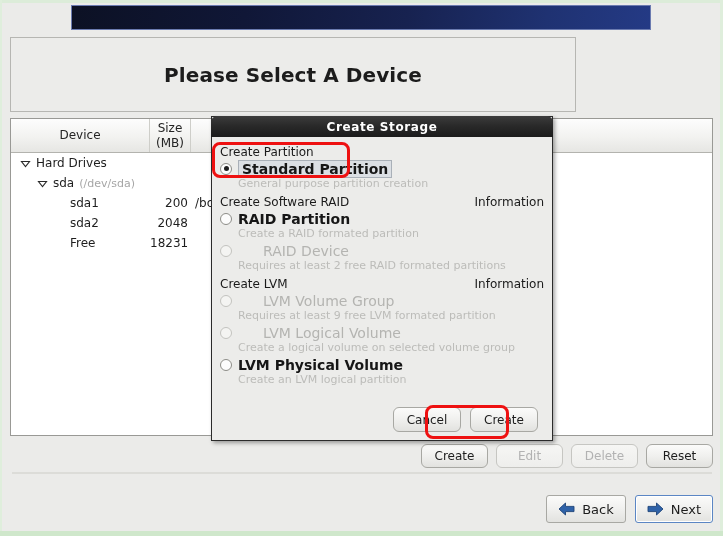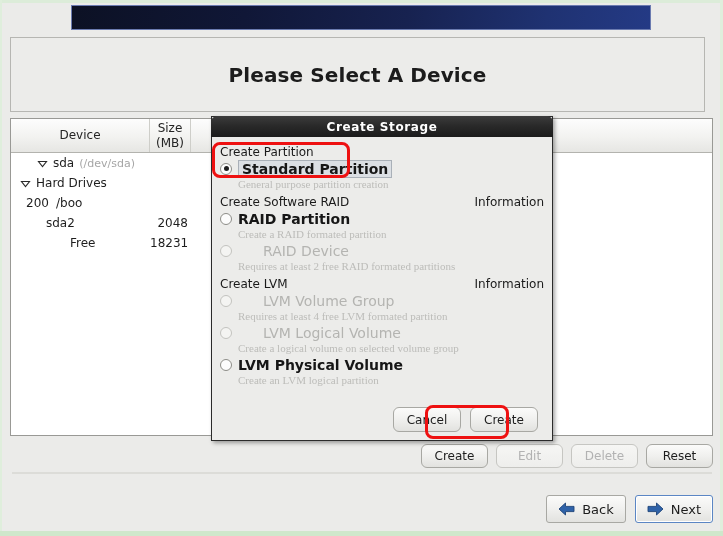--- a/index.html
+++ b/index.html
@@ -37,21 +37,21 @@
     position: absolute; left: 71px; top: 5px;
     width: 580px; height: 25px;
     background: linear-gradient(100deg, #0c1124 0%, #101737 30%, #172250 58%, #1f3272 82%, #243a85 100%);
     border: 1px solid #6b7bb0;
     box-sizing: border-box;
   }
 
   
   .title-panel {
     position: absolute; left: 10px; top: 37px;
-    width: 695px; height: 75px;
+    width: 566px; height: 75px;
     background: #ececea;
     border: 1px solid #b6b6b2;
     box-sizing: border-box;
     display: flex; align-items: center; justify-content: center;
   }
   .title-text {
     font-size: 20px;
     font-weight: bold;
     color: #1c1c1c;
     letter-spacing: 0.1px;
@@ -244,21 +244,20 @@
     border: 1px solid #a9b0b8;
     padding: 0 3px;
     margin: -1px 0;
   }
   .opt-desc {
     font-size: 11px;
     color: #bcbcb9;
     margin-left: 18px;
     line-height: 14px;
     height: 14px;
-    font-family: Liberation Serif, serif;
   }
   .dialog-buttons {
     position: absolute; left: 0; bottom: 8px;
     width: 100%;
     display: flex; justify-content: flex-end;
     gap: 9px;
     padding-right: 14px;
     box-sizing: border-box;
   }
   .btn-dlg {
@@ -299,51 +298,55 @@
     <div class="th" style="width:41px">
       <span>Size</span>
       <span>(MB)</span>
     </div>
     <div class="th last" style="width:60px">
       <span>Mou</span>
       <span>RAID</span>
     </div>
   </div>
   <div class="table-body" id="table-body">
+      <div class="trow">
+        <div class="cell-device" style="padding-left: 8px;">
+          <span class="twisty">
+            <svg width="13" height="13" viewBox="0 0 13 13">
+              <path d="M2.5 4.5 L10.5 4.5 L6.5 9.5 Z" fill="none" stroke="#2a2a2a" stroke-width="1.1"></path>
+            </svg>
+          </span>
+          <span>Hard Drives</span>
+        </div>
+        <div class="cell-size"></div>
+        <div class="cell-mount"></div>
+      </div>
       <div class="trow">
         <div class="cell-device" style="padding-left: 25px;">
           <span class="twisty">
             <svg width="13" height="13" viewBox="0 0 13 13">
               <path d="M2.5 4.5 L10.5 4.5 L6.5 9.5 Z" fill="none" stroke="#2a2a2a" stroke-width="1.1"></path>
             </svg>
           </span>
           <span>sda</span>
           <span class="dev-sub">(/dev/sda)</span>
         </div>
         <div class="cell-size"></div>
         <div class="cell-mount"></div>
       </div>
       <div class="trow">
-        <div class="cell-device" style="padding-left: 8px;">
-          <span class="twisty">
-            <svg width="13" height="13" viewBox="0 0 13 13">
-              <path d="M2.5 4.5 L10.5 4.5 L6.5 9.5 Z" fill="none" stroke="#2a2a2a" stroke-width="1.1"></path>
-            </svg>
-          </span>
-          <span>Hard Drives</span>
+        <div class="cell-device" style="padding-left: 42px;">
+          <span class="twisty"></span>
+          <span>sda1</span>
         </div>
-        <div class="cell-size"></div>
-        <div class="cell-mount"></div>
-      </div>
-      <div class="trow">
         <div class="cell-size">200</div>
         <div class="cell-mount">/boo</div>
       </div>
       <div class="trow">
-        <div class="cell-device" style="padding-left: 18px;">
+        <div class="cell-device" style="padding-left: 42px;">
           <span class="twisty"></span>
           <span>sda2</span>
         </div>
         <div class="cell-size">2048</div>
         <div class="cell-mount"></div>
       </div>
       <div class="trow">
         <div class="cell-device" style="padding-left: 42px;">
           <span class="twisty"></span>
           <span>Free</span>
@@ -418,21 +421,21 @@
       </div>
       <div class="opt-desc">Requires at least 2 free RAID formated partitions</div>
       <div class="grp-header">
         <span>Create LVM</span>
         <span class="info-link">Information</span>
       </div>
       <div class="opt-row">
         <span class="radio dim"></span>
         <span class="opt-label dim">LVM Volume Group</span>
       </div>
-      <div class="opt-desc">Requires at least 4 free LVM formated partition</div>
+      <div class="opt-desc">Requires at least 9 free LVM formated partition</div>
       <div class="opt-row">
         <span class="radio dim"></span>
         <span class="opt-label dim">LVM Logical Volume</span>
       </div>
       <div class="opt-desc">Create a logical volume on selected volume group</div>
       <div class="opt-row">
         <span class="radio"></span>
         <span class="opt-label bold">LVM Physical Volume</span>
       </div>
       <div class="opt-desc">Create an LVM logical partition</div>

